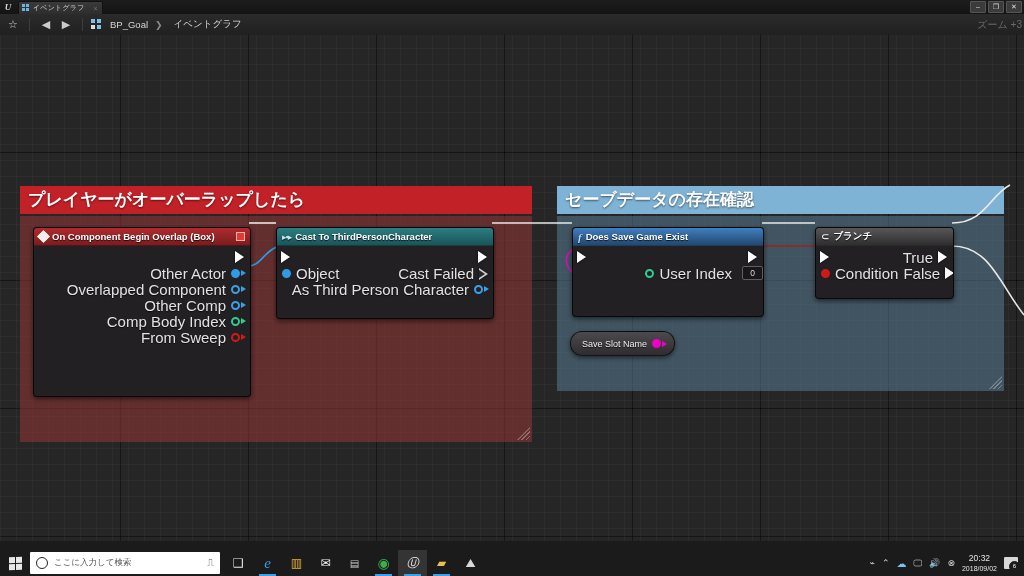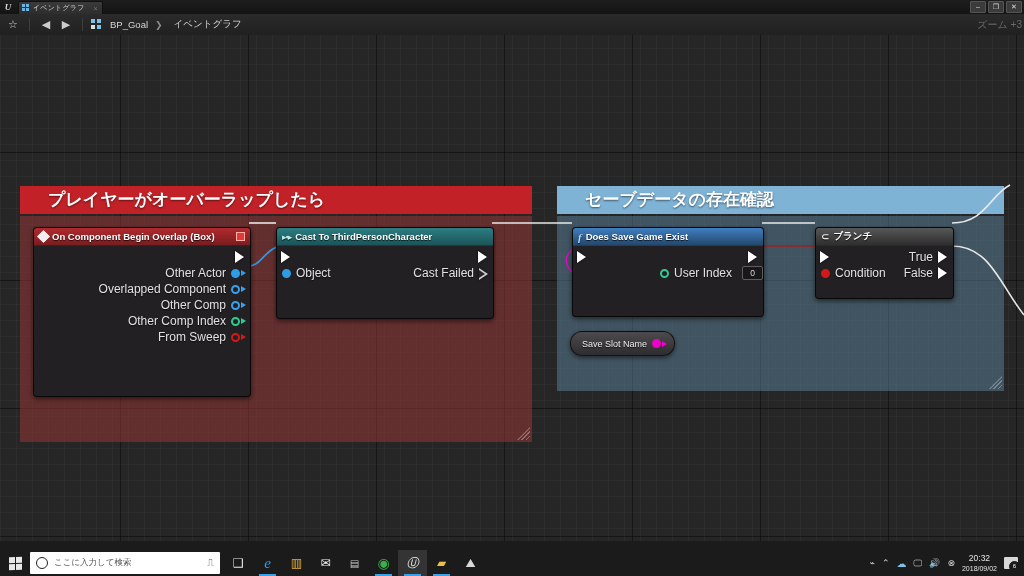--- a/index.html
+++ b/index.html
@@ -89,21 +89,21 @@
     color:rgba(255,255,255,.10);
     font-size:38px;letter-spacing:2px;
     font-family:"DejaVu Sans",sans-serif;
     user-select:none;
   }
 
   
   .comment{position:absolute;border-radius:1px;}
   .comment .c-head{
     font-size:17px;font-weight:bold;color:#fff;
-    padding:3px 8px 4px 28px;line-height:1.25;
+    padding:3px 8px 4px 8px;line-height:1.25;
     text-shadow:0 1px 2px rgba(0,0,0,.55);
     font-family:Liberation Serif, serif;
   }
   .comment .c-body{position:absolute;left:0;right:0;bottom:0;top:30px;}
   .c-resize{
     position:absolute;right:2px;bottom:2px;width:13px;height:13px;
     background:repeating-linear-gradient(135deg,rgba(255,255,255,.30) 0 1px,transparent 1px 3px);
     clip-path:polygon(100% 0,100% 100%,0 100%);
   }
   #comment-overlap{left:20px;top:151px;width:512px;height:256px;}
@@ -123,21 +123,21 @@
   }
   .node-head{
     height:17px;display:flex;align-items:center;gap:4px;padding:0 5px;
     font-size:9.5px;font-weight:bold;color:#fff;
     text-shadow:0 1px 1px rgba(0,0,0,.8);
     border-bottom:1px solid rgba(0,0,0,.5);
   }
   .node-body{position:relative;padding:3px 0 6px 0;}
   .row{display:flex;align-items:center;height:16px;position:relative;}
   .row.right{justify-content:flex-end;}
-  .plabel{font-size:12px;color:#e2e2e2;text-shadow:0 1px 1px rgba(0,0,0,.7);}
+  .plabel{font-size:15px;color:#e2e2e2;text-shadow:0 1px 1px rgba(0,0,0,.7);}
 
   
   .pin-exec{
     width:0;height:0;border-left:9px solid #fff;
     border-top:6px solid transparent;border-bottom:6px solid transparent;
     filter:drop-shadow(0 0 1px rgba(0,0,0,.9));
   }
   .pin-exec.hollow{
     width:8px;height:11px;border:none;background:none;
     position:relative;
@@ -354,21 +354,21 @@
           </span>
         </div>
         <div class="row right" style="padding-right:4px;gap:5px;">
           <span class="plabel">Other Comp</span>
           <span class="pinwrap" style="color:#3aa0e8">
             <span class="pin-dot" style="border-color:#3aa0e8"></span>
               <span class="pin-arrow"></span>
           </span>
         </div>
         <div class="row right" style="padding-right:4px;gap:5px;">
-          <span class="plabel">Other Comp Index</span>
+          <span class="plabel">Comp Body Index</span>
           <span class="pinwrap" style="color:#2ecc8f">
             <span class="pin-dot" style="border-color:#2ecc8f"></span>
               <span class="pin-arrow"></span>
           </span>
         </div>
         <div class="row right" style="padding-right:4px;gap:5px;">
           <span class="plabel">From Sweep</span>
           <span class="pinwrap" style="color:#d01a1a">
             <span class="pin-dot" style="border-color:#d01a1a"></span>
               <span class="pin-arrow"></span>
@@ -388,20 +388,27 @@
           <span class="pin-exec"></span>
         </div>
         <div class="row" style="justify-content:space-between;padding:0 6px 0 5px;">
           <span class="pinwrap" style="gap:5px;">
             <span class="pin-dot filled"></span>
             <span class="plabel">Object</span>
           </span>
           <span class="pinwrap" style="gap:5px;">
             <span class="plabel">Cast Failed</span>
             <span class="pin-exec hollow"></span>
+          </span>
+        </div>
+        <div class="row right" style="padding-right:4px;gap:5px;">
+          <span class="plabel">As Third Person Character</span>
+          <span class="pinwrap" style="color:#3aa0e8">
+            <span class="pin-dot" style="border-color:#3aa0e8"></span>
+              <span class="pin-arrow"></span>
           </span>
         </div>
       </div>
     </div>
 
     <div class="node" id="node-exist">
       <div class="node-head">
         <span class="hdr-fx">f</span>
         <span>Does Save Game Exist</span>
       </div>

